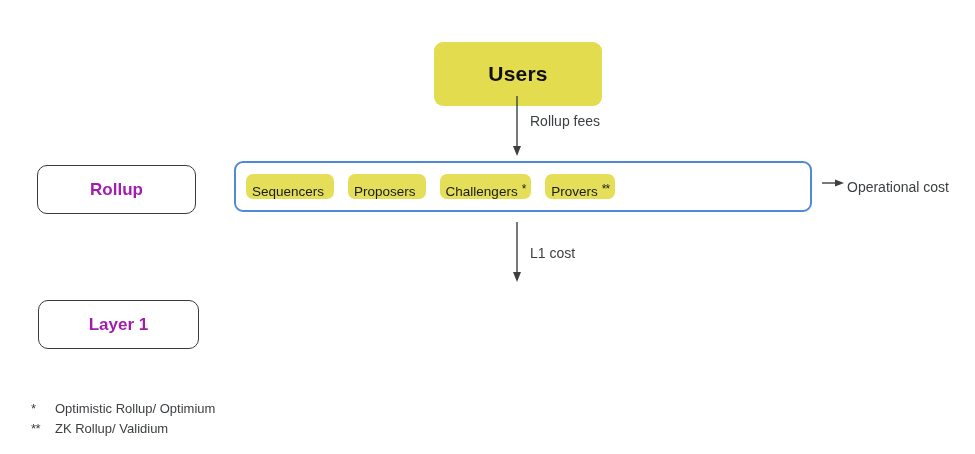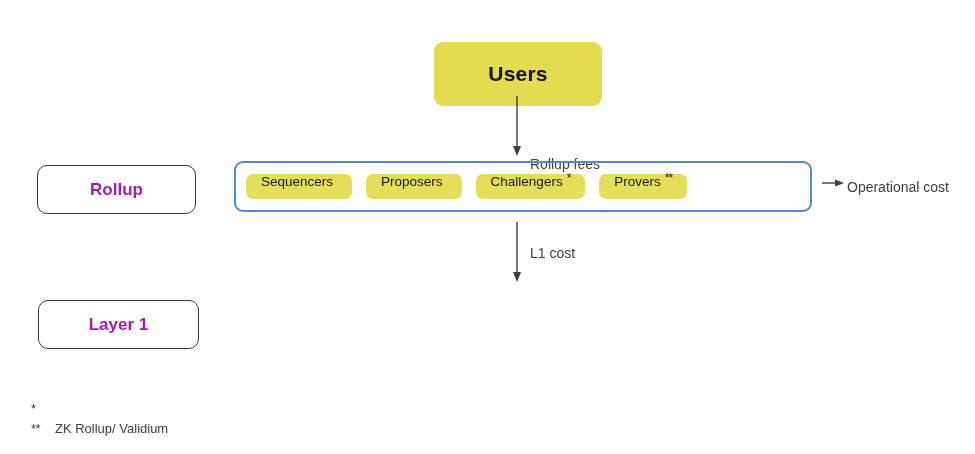--- a/index.html
+++ b/index.html
@@ -77,23 +77,23 @@
     box-sizing: border-box;
     display: flex;
     align-items: center;
     padding: 0 10px;
     gap: 14px;
   }
   .role-pill {
     background: #e4de58;
     border-radius: 7px;
     height: 25px;
-    padding: 0 15px;
-    display: flex;
-    align-items: flex-start;
+    padding: 0 6px;
+    display: flex;
+    align-items: flex-end;
     justify-content: center;
     font-size: 13.5px;
     color: #1b1b1b;
     white-space: nowrap;
     flex: 0 0 auto;
   }
   .role-pill .star {
     font-size: 12px;
     margin-left: 4px;
     position: relative;
@@ -106,21 +106,21 @@
   #arrow-users-rollup { left: 510px; top: 96px; }
   #arrow-rollup-l1 { left: 510px; top: 222px; }
   #arrow-op-cost { left: 822px; top: 178px; }
 
   .arrow-label {
     position: absolute;
     font-size: 14px;
     color: #3d4043;
     white-space: nowrap;
   }
-  #label-rollup-fees { left: 530px; top: 113px; margin-top: 43px; }
+  #label-rollup-fees { left: 530px; top: 113px; }
   #label-l1-cost { left: 530px; top: 245px; }
   #label-operational-cost { left: 847px; top: 179px; }
 
   
   #footnotes {
     position: absolute;
     left: 31px;
     top: 401px;
     font-size: 13px;
     color: #3d4043;
@@ -183,20 +183,21 @@
     <path d="M7 60 L3 50 L11 50 Z" fill="#3d4043"></path>
   </svg>
   <div class="arrow-label" id="label-l1-cost">L1 cost</div>
 
   <div class="layer-label" id="layer1-label">Layer 1</div>
 
 
   <div id="footnotes">
     <div class="footnote-row">
       <span class="footnote-mark">*</span>
+      <span class="footnote-text">Optimistic Rollup/ Optimium</span>
     </div>
     <div class="footnote-row">
       <span class="footnote-mark">**</span>
       <span class="footnote-text">ZK Rollup/ Validium</span>
     </div>
   </div>
 
 </div>
 
 </body></html>

